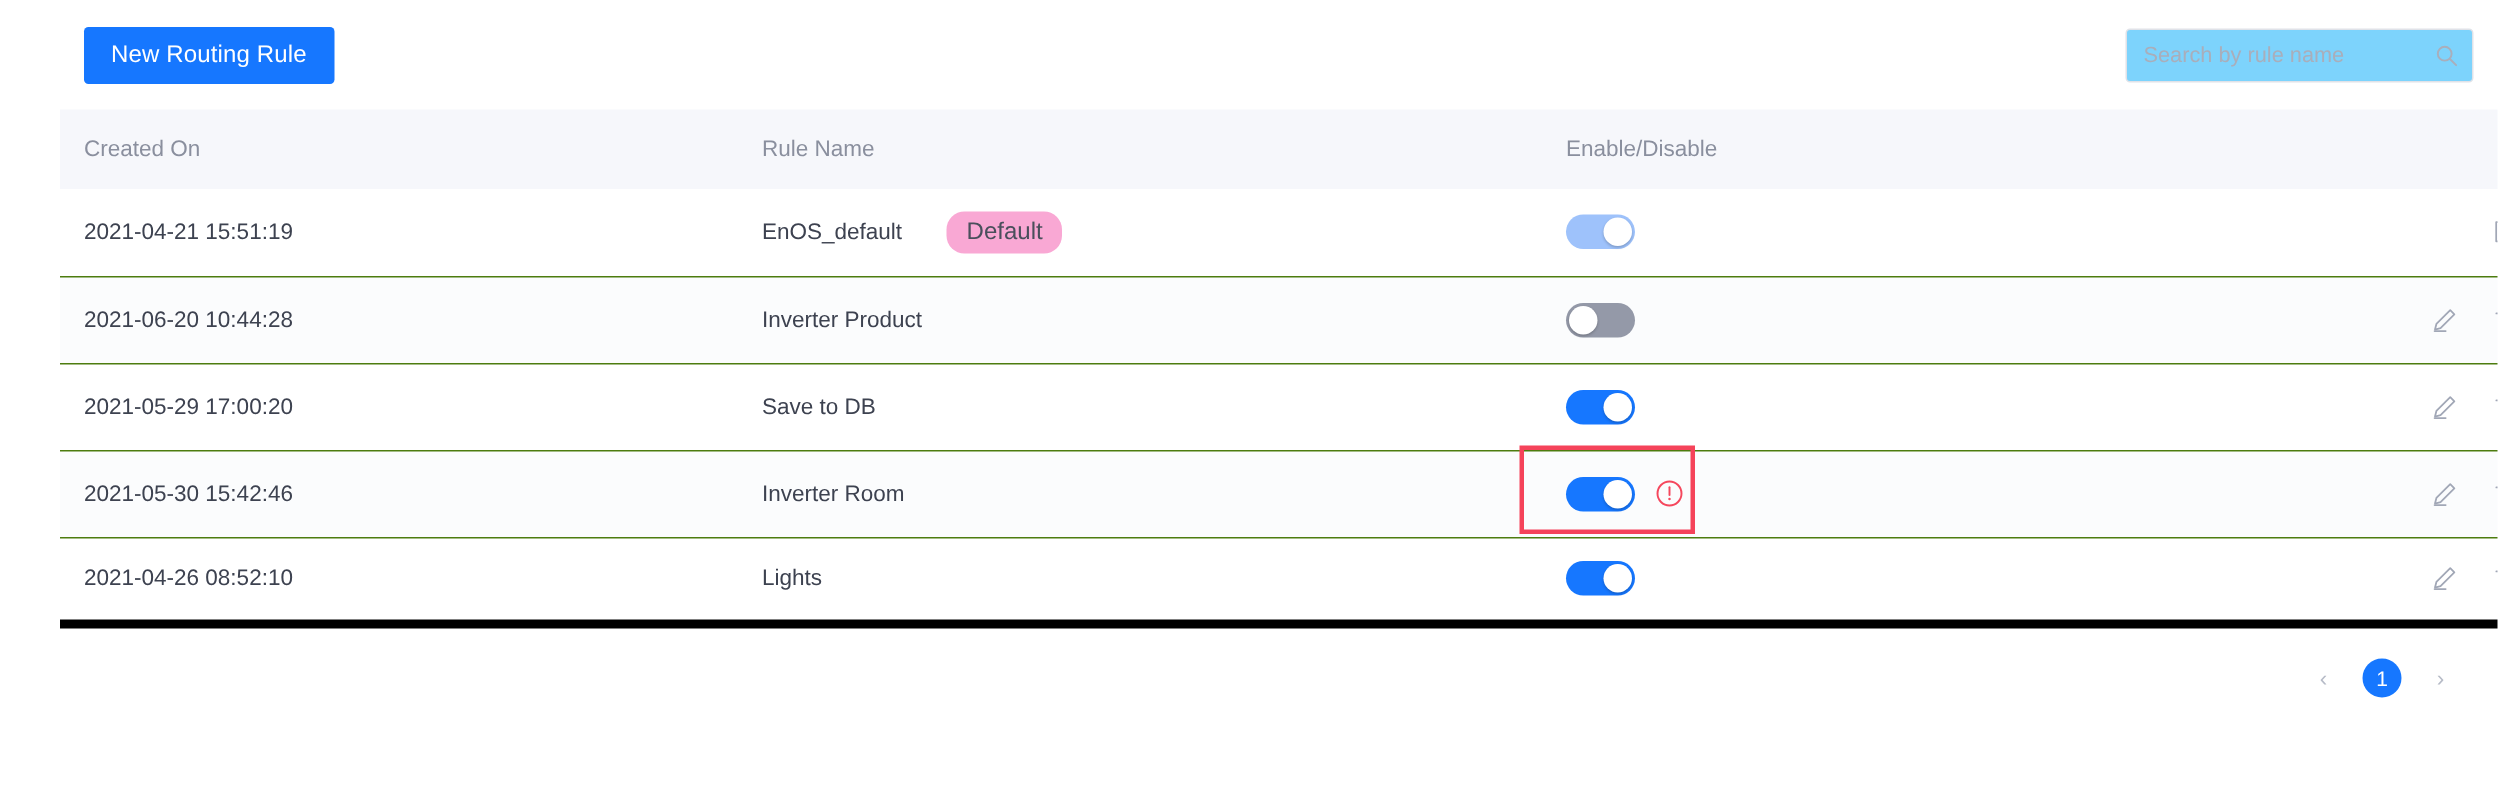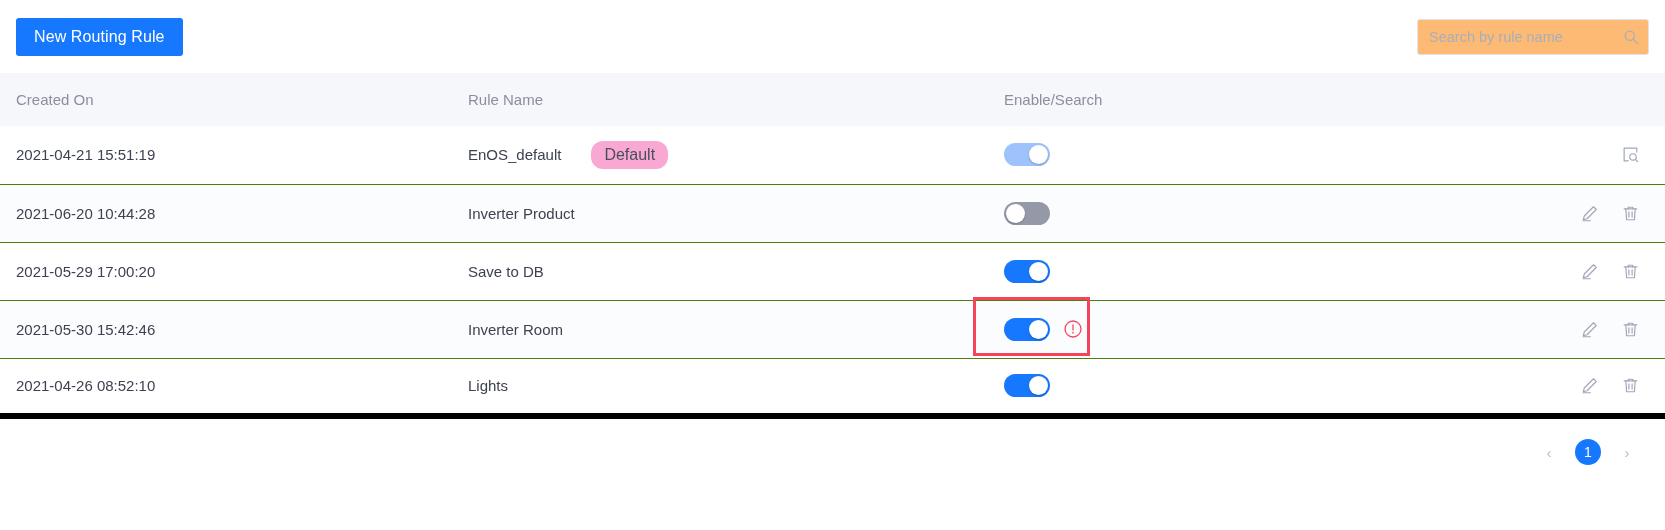--- a/index.html
+++ b/index.html
@@ -4,21 +4,21 @@
 <style>
   * { box-sizing: border-box; }
   html, body {
     margin: 0; padding: 0;
     width: 1665px; height: 530px;
     background: #ffffff;
     font-family: "Liberation Sans", sans-serif;
     overflow: hidden;
   }
 
-  .page { position: relative; width: 1665px; height: 530px; background:#fff; }
+  .page { position: relative; width: 1665px; height: 530px; background:#fff;padding-left:40px; }
 
   
   .toolbar {
     position: relative;
     height: 73px;
     padding: 0 16px;
     display: flex;
     align-items: center;
     justify-content: space-between;
   }
@@ -42,21 +42,21 @@
   }
   .search-input {
     width: 100%; height: 100%;
     border: 1px solid #e0e2e8;
     border-radius: 3px;
     padding: 0 34px 0 11px;
     font-size: 14.5px;
     color: #4a4f5c;
     font-family: "Liberation Sans", sans-serif;
     outline: none;
-    background: #fdba74;
+    background: #7dd3fc;
   }
   .search-input::placeholder { color: #a9aebb; }
   .search-icon {
     position: absolute;
     right: 10px; top: 50%;
     transform: translateY(-50%);
     width: 16px; height: 16px;
     color: #a9aebb;
     display: flex; align-items: center; justify-content: center;
     cursor: pointer;
@@ -208,21 +208,21 @@
     <colgroup>
       <col class="col-created">
         <col class="col-rule">
         <col class="col-enable">
         <col class="col-actions">
     </colgroup>
     <thead>
       <tr>
         <th>Created On</th>
         <th>Rule Name</th>
-        <th>Enable/Search</th>
+        <th>Enable/Disable</th>
         <th></th>
       </tr>
     </thead>
     <tbody id="tbody">
         <tr>
           <td>2021-04-21 15:51:19</td>
           <td>
             <div class="rule-cell">
               <span>EnOS_default</span>
               <span class="badge">Default</span>

